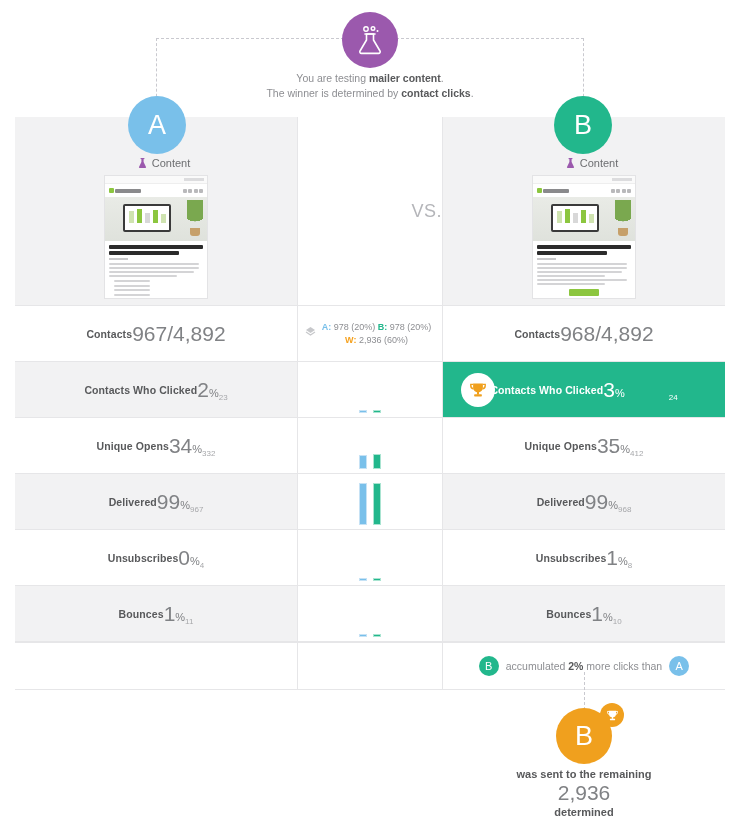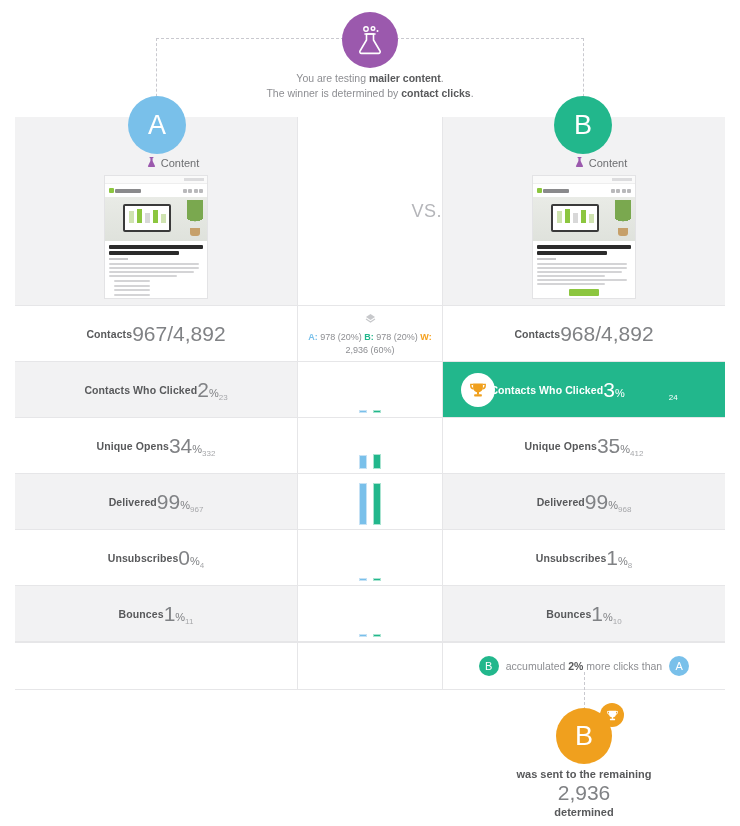--- a/index.html
+++ b/index.html
@@ -45,23 +45,23 @@
   .row { display:flex; width:710px; }
   .cell { position:relative; }
   .cell-side { width:282px; }
   .cell-mid  { width:146px; background:#fff; border-left:1px solid #e6e6e8; border-right:1px solid #e6e6e8; }
 
   .hdr { height:188px; background:#f2f2f3; }
   .hdr-mid { height:188px; display:flex; align-items:center; justify-content:flex-end; }
   .vs { font-size:18px; color:#b4b5b9; letter-spacing:0.5px; }
 
   .content-label {
-    position:absolute; left:17px; top:40px; width:100%;
+    position:absolute; left:8px; top:40px; width:100%;
     text-align:center; font-size:11px; color:#6d6e71;
-    display:flex; align-items:flex-start; justify-content:center; gap:5px;
+    display:flex; align-items:flex-end; justify-content:center; gap:5px;
   }
   .content-label .mini-flask { display:inline-block; width:9px; height:11px; }
 
   
   .mailer {
     position:absolute; left:50%; top:58px; transform:translateX(-50%);
     width:104px; height:124px; background:#fff;
     border:1px solid #e3e3e5; overflow:hidden;
   }
   .m-viewonline { height:8px; background:#fafafa; border-bottom:1px solid #eee; position:relative; }
@@ -116,21 +116,21 @@
   .bg-win .label { color:#ffffff; }
   .bg-win .value, .bg-win .value .pct { color:#ffffff; }
   .bg-win .sub { color:#ffffff;padding-left:44px; }
 
   .trophy-badge {
     position:absolute; left:18px; top:50%; transform:translateY(-50%);
     width:34px; height:34px; border-radius:50%; background:#fff;
     display:flex; align-items:center; justify-content:center;
   }
 
-  .split-cell { display:flex; flex-direction:column; align-items:center; justify-content:center; padding:0 6px; }
+  .split-cell { display:flex; flex-direction:row; align-items:center; justify-content:center; padding:0 6px; }
   .split-icon { margin-bottom:3px; }
   .split-text { font-size:9px; line-height:13px; text-align:center; color:#8d8e92; }
   .split-text .ca { color:#79c0ea; font-weight:bold; }
   .split-text .cb { color:#22b78c; font-weight:bold; }
   .split-text .cw { color:#f5a11e; font-weight:bold; }
 
   .bars { position:relative; height:100%; display:flex; align-items:flex-end; justify-content:center; gap:6px; padding-bottom:4px; }
   .bar { width:8px; }
   .bar.a { background:#79c0ea; border:1px solid #c6e2f5; }
   .bar.b { background:#22b78c; border:1px solid #a9e4d1; }

